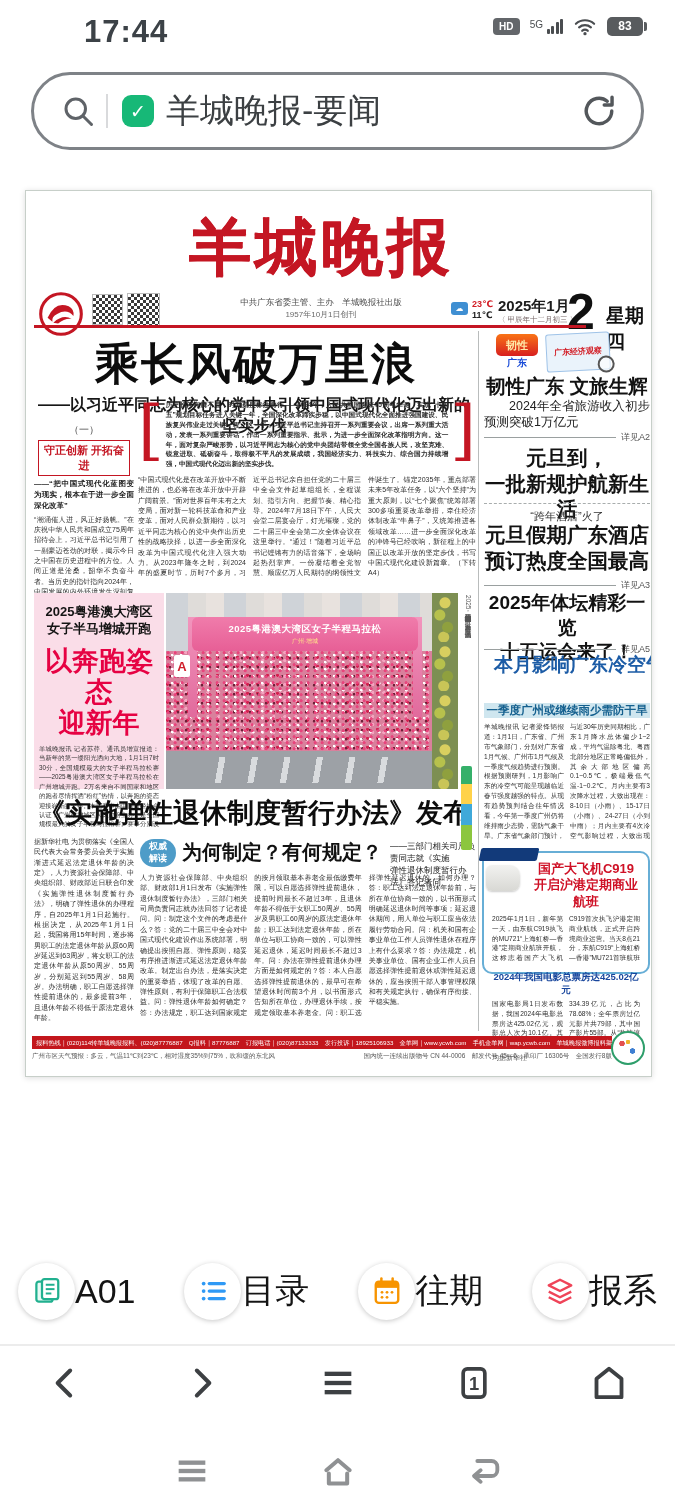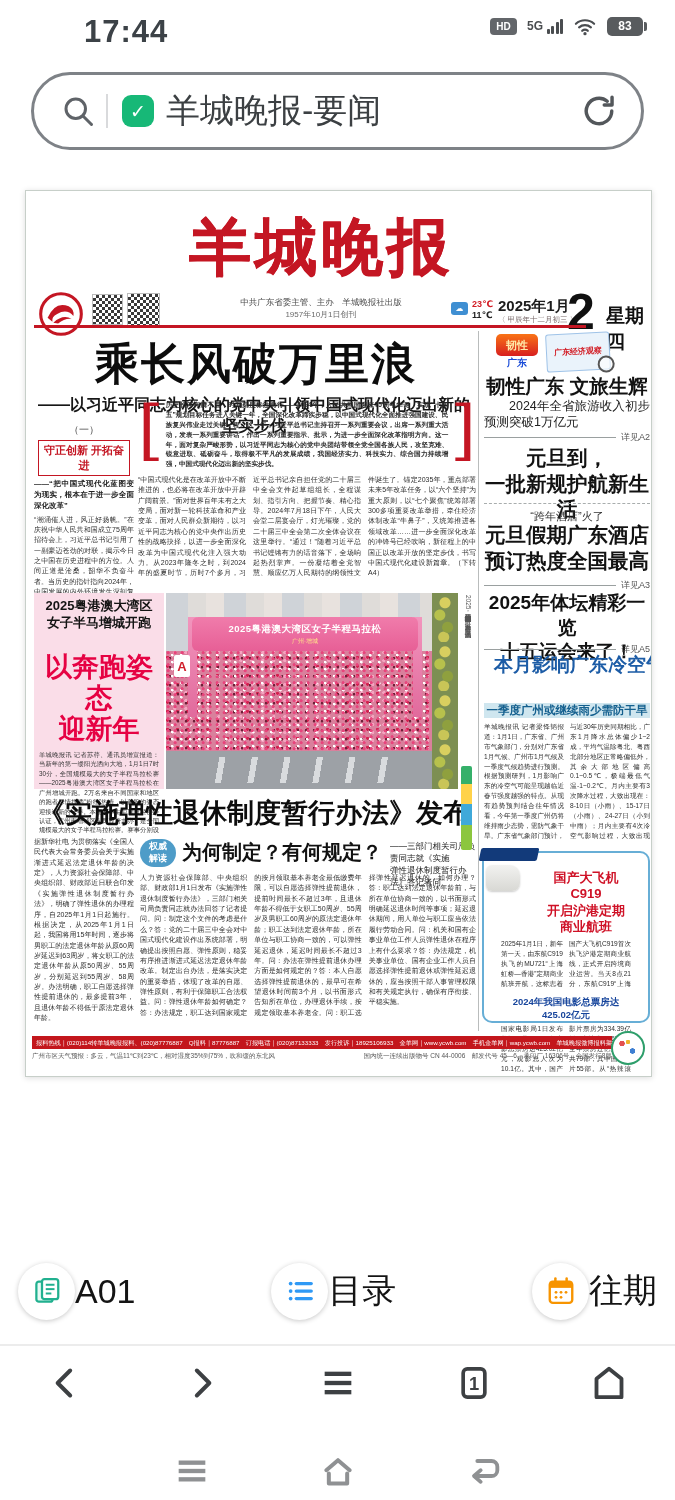--- a/index.html
+++ b/index.html
@@ -5,21 +5,21 @@
   html,body{margin:0;padding:0;width:675px;height:1500px;background:#fff;overflow:hidden;
     font-family:"Liberation Sans","DejaVu Sans",sans-serif;-webkit-font-smoothing:antialiased;}
   .abs{position:absolute;}
   
   .status{position:absolute;top:0;left:0;width:675px;height:62px;background:#fff;}
   .time{position:absolute;left:84px;top:14px;font-size:31px;font-weight:600;color:#3c4247;letter-spacing:1px;}
   .sticons{position:absolute;right:32px;top:16px;display:flex;align-items:center;gap:10px;}
   .hdbadge{width:27px;height:17px;background:#63666a;border-radius:4px;color:#fff;font-size:10px;font-weight:800;
     display:flex;align-items:center;justify-content:center;}
   .sig{display:flex;align-items:flex-end;gap:1.5px;}
-  .sig .lbl{font-size:12px;font-weight:700;color:#4a4d50;margin-right:2px;align-self:flex-start;}
+  .sig .lbl{font-size:10px;font-weight:400;color:#4a4d50;margin-right:2px;align-self:flex-start;}
   .bar{width:3px;background:#4a4d50;border-radius:1px;}
   .batt{width:36px;height:19px;background:#585b5e;border-radius:5px;color:#fff;font-size:12px;font-weight:800;
     display:flex;align-items:center;justify-content:center;position:relative;}
   .batt:after{content:"";position:absolute;right:-4px;top:5px;width:3px;height:9px;background:#585b5e;border-radius:0 2px 2px 0;}
   
   .search{position:absolute;top:72px;left:31px;width:607px;height:72px;border:3px solid #7e8287;border-radius:40px;
     display:flex;align-items:center;background:#fff;}
   .search .divider{width:2px;height:34px;background:#d9dadc;margin:0 14px 0 10px;}
   .shield{width:32px;height:32px;background:#17b877;border-radius:9px;display:flex;align-items:center;justify-content:center;
     color:#fff;font-size:19px;font-weight:900;margin-right:12px;}
@@ -149,24 +149,24 @@
   </div>
 
   <div class="abs" style="left:112px;top:206px;width:338px;height:74px;display:flex;align-items:stretch">
     <div style="font-size:66px;line-height:66px;color:#c41623;font-family:'DejaVu Serif',serif">[</div>
     <div class="tiny2" style="flex:1;padding:3px 2px 0 2px;font-weight:600">历史长河奔腾不息，时间刻度标注前行——2024年，人民共和国迎来75周年华诞，实现“十四五”规划目标任务进入关键一年，全国深化改革蹄疾步稳，以中国式现代化全面推进强国建设、民族复兴伟业走过关键一程。这一年，习近平总书记主持召开一系列重要会议，出席一系列重大活动，发表一系列重要讲话，作出一系列重要指示、批示，为进一步全面深化改革指明方向。这一年，面对复杂严峻形势，以习近平同志为核心的党中央团结带领全党全国各族人民，攻坚克难、锐意进取、砥砺奋斗，取得极不平凡的发展成绩，我国经济实力、科技实力、综合国力持续增强，中国式现代化迈出新的坚实步伐。</div>
     <div style="font-size:66px;line-height:66px;color:#c41623;font-family:'DejaVu Serif',serif">]</div>
   </div>
 
   <div class="abs tiny" style="left:112px;top:284px;width:338px;height:116px;column-count:3;column-gap:7px">“中国式现代化是在改革开放中不断推进的，也必将在改革开放中开辟广阔前景。”面对世界百年未有之大变局，面对新一轮科技革命和产业变革，面对人民群众新期待，以习近平同志为核心的党中央作出历史性的战略抉择，以进一步全面深化改革为中国式现代化注入强大动力。从2023年隆冬之时，到2024年的盛夏时节，历时7个多月，习近平总书记亲自担任党的二十届三中全会文件起草组组长，全程谋划、指引方向、把握节奏、精心指导。2024年7月18日下午，人民大会堂二层宴会厅，灯光璀璨，党的二十届三中全会第二次全体会议在这里举行。“通过！”随着习近平总书记铿锵有力的话音落下，全场响起热烈掌声。一份凝结着全党智慧、顺应亿万人民期待的纲领性文件诞生了。锚定2035年，重点部署未来5年改革任务，以“六个坚持”为重大原则，以“七个聚焦”统筹部署300多项重要改革举措，牵住经济体制改革“牛鼻子”，又统筹推进各领域改革……进一步全面深化改革的冲锋号已经吹响，新征程上的中国正以改革开放的坚定步伐，书写中国式现代化建设新篇章。（下转A4）</div>
 
-  <div class="abs" style="left:8px;top:402px;width:130px;height:196px;background:#fadde8;padding:5px 5px;box-sizing:border-box">
+  <div class="abs" style="left:8px;top:402px;width:130px;height:196px;background:#fadde8;padding:11px 5px;box-sizing:border-box">
     <div class="pre" style="font-size:13px;font-weight:800;color:#141414;text-align:center;line-height:1.3">2025粤港澳大湾区
 女子半马增城开跑</div>
-    <div class="pre" style="font-size:27px;font-weight:900;color:#e60243;text-align:center;line-height:1.15;margin:20px 0 5px">以奔跑姿态
+    <div class="pre" style="font-size:27px;font-weight:900;color:#e60243;text-align:center;line-height:1.15;margin:8px 0 5px">以奔跑姿态
 迎新年</div>
     <div style="font-size:6.3px;line-height:1.5;color:#333;text-align:justify;height:86px;overflow:hidden">羊城晚报讯 记者苏荇、通讯员增宣报道：当新年的第一缕阳光洒向大地，1月1日7时30分，全国规模最大的女子半程马拉松赛——2025粤港澳大湾区女子半程马拉松在广州增城开跑。2万名来自不同国家和地区的跑者尽情挥洒“粉红”热情，以奔跑的姿态迎接崭新的一年。本届赛事由中国田径协会认证，广州市增城区人民政府主办，是全国规模最大的女子半程马拉松赛。赛事分别设置女子半程马拉松（21.0975公里）项目（15000人）、健康跑（约5公里）项目（5000人），总参赛人数共计20000人。其中，选手最大年龄79岁，最小年龄16岁。经过激烈角逐，来自上海的选手李芷萱以1小时15分36秒的成绩夺得赛事冠军。</div>
   </div>
 
   <div class="photo">
     <div class="bldg"></div>
     <div class="crowd"></div>
     <div class="road"></div>
     <div class="trees"></div>
     <div class="pillar" style="left:22px"></div>
@@ -234,21 +234,21 @@
   </div>
 
   <div class="abs" style="left:468px;top:462px;width:174px;text-align:left;font-size:19px;font-weight:800;color:#1c5ca6;line-height:1.25">
     <div>本月影响广东冷空气</div>
   </div>
   <div class="abs" style="left:458px;top:512px;width:166px;height:15px;background:#cfe6ef;color:#14608f;font-size:11.5px;font-weight:700;display:flex;align-items:center;justify-content:center">一季度广州或继续雨少需防干旱</div>
   <div class="abs tiny2" style="left:458px;top:531px;width:166px;height:124px;column-count:2;column-gap:6px">羊城晚报讯 记者梁怿韬报道：1月1日，广东省、广州市气象部门，分别对广东省1月气候、广州市1月气候及一季度气候趋势进行预测。根据预测研判，1月影响广东的冷空气可能呈现越临近春节强度越强的特点。从现有趋势预判结合往年情况看，今年第一季度广州仍将维持雨少态势，需防气象干旱。广东省气象部门预计，与近30年历史同期相比，广东1月降水总体偏少1~2成，平均气温除粤北、粤西北部分地区正常略偏低外，其余大部地区偏高0.1~0.5℃，极端最低气温-1~0.2℃。月内主要有3次降水过程，大致出现在：8-10日（小雨）、15-17日（小雨）、24-27日（小到中雨）；月内主要有4次冷空气影响过程，大致出现在：3-6日（弱）、8-9日（弱）、14-16日（中等）、24-27日（中等偏弱）。预计月内出现大范围持续性寒冷天气的可能性不大。广州市气象部门预计，1月广州将有4次冷空气影响过程，大致出现在：3-6日（弱）、8-9日（弱）、14-16日（中等）、24-27日（中等偏弱）。1月广州出现强寒潮的可能性较小，但27-28日北部地区可能出现霜冻天气。预计1月广州各区月平均气温13.1~15.7℃，全市平均气温14.1℃，较常年同期偏高0.2℃，较去年同期偏低1.2℃。预计1月广州将有3次降水过程，大致出现在：14-16日（小雨）、24-27日（小到中雨）。预计1月广州各区月降水量39.7~54.5mm，全市平均降水量43.8mm，较常年同期偏多9.18%。</div>
 
   <div class="abs" style="left:435px;top:575px;width:11px;height:84px;background:linear-gradient(180deg,#35b06a 0 22%,#ffd24a 22% 45%,#3fa9d9 45% 70%,#8cc63f 70% 100%);border-radius:2px"></div>
 
-  <div class="abs" style="left:456px;top:660px;width:168px;height:172px;border:2px solid #67aed6;border-radius:10px;box-sizing:border-box;padding:17px">
+  <div class="abs" style="left:456px;top:660px;width:168px;height:123px;border:2px solid #67aed6;border-radius:10px;box-sizing:border-box;padding:8px">
     <div style="position:absolute;left:-4px;top:-5px;width:58px;height:13px;background:#123a7a;border-radius:2px;transform:skewX(-12deg)"></div>
     <div style="position:absolute;left:2px;top:12px;width:34px;height:26px;background:linear-gradient(#f2f2f0,#d8d8d4);border-radius:6px 10px 8px 6px;box-shadow:0 1px 2px rgba(0,0,0,.2)"></div>
     <div style="margin-left:40px;text-align:center;color:#cf1126;font-weight:800;font-size:13px;line-height:1.25">
       <div>国产大飞机C919</div>
         <div>开启沪港定期商业航班</div>
     </div>
     <div class="tiny2" style="height:54px;column-count:2;column-gap:6px;margin-top:4px">2025年1月1日，新年第一天，由东航C919执飞的MU721“上海虹桥—香港”定期商业航班开航，这标志着国产大飞机C919首次执飞沪港定期商业航线，正式开启跨境商业运营。当天8点21分，东航C919“上海虹桥—香港”MU721首班航班搭载157名旅客，从上海虹桥机场起飞，开启从“东方明珠”上海到“东方之珠”香港的商业定期航线。此后，东航C919执飞的该定期商业航班将每天执行1班往返，航班号为MU721/MU722。据了解，国航、南航也已接收C919飞机，并投入商业运营，国内三大航空公司全面开启C919商业运营，意味着C919的规模化运营进入快车道。</div>
     <div style="text-align:center;font-size:9.5px;font-weight:800;color:#17459c;margin-top:3px">2024年我国电影总票房达425.02亿元</div>
     <div class="tiny2" style="height:52px;column-count:2;column-gap:6px;margin-top:2px">国家电影局1日发布数据，我国2024年电影总票房达425.02亿元，观影总人次为10.1亿。其中，国产影片票房为334.39亿元，占比为78.68%；全年票房过亿元影片共79部，其中国产影片55部。从“热辣滚烫”的春节档，到丰富多彩的暑期档，再到题材多样的国庆档；从文艺片民意涌动、屡演屡新，到国产电影打开海外新市场的“风潮”……2024年以来，我们看到了观众对中国电影的期待，电影市场充满活力与生机。</div>
     <div style="font-size:7px;color:#555;margin-top:2px">均据新华社</div>
@@ -298,20 +298,30 @@
       <line x1="16.5" y1="2" x2="16.5" y2="6" stroke="#f79400" stroke-width="2" stroke-linecap="round"></line>
       <circle cx="8" cy="13" r="1.1" fill="#f79400"></circle>
           <circle cx="12" cy="13" r="1.1" fill="#f79400"></circle>
           <circle cx="16" cy="13" r="1.1" fill="#f79400"></circle>
       <circle cx="8" cy="17" r="1.1" fill="#f79400"></circle>
           <circle cx="12" cy="17" r="1.1" fill="#f79400"></circle>
     </svg>
       </div>
     <div class="tlabel">往期</div>
   </div>
+  <div class="titem">
+    <div class="tcirc">
+        <svg width="30" height="30" viewBox="0 0 24 24">
+      <path d="M3 7.5 12 3l9 4.5-9 4.5z" fill="none" stroke="#ef4458" stroke-width="1.9" stroke-linejoin="round"></path>
+      <path d="M3 12.5 12 17l9-4.5" fill="none" stroke="#ef4458" stroke-width="1.9" stroke-linejoin="round"></path>
+      <path d="M3 17 12 21.5 21 17" fill="none" stroke="#ef4458" stroke-width="1.9" stroke-linejoin="round"></path>
+    </svg>
+      </div>
+    <div class="tlabel">报系</div>
+  </div>
 </div>
 
 <div class="hdiv"></div>
 
 <div class="bnav">
   <svg width="40" height="40" viewBox="0 0 24 24">
     <polyline points="14.5,4.5 7,12 14.5,19.5" fill="none" stroke="#3d4043" stroke-width="2.4" stroke-linecap="round" stroke-linejoin="round"></polyline>
   </svg>
   <svg width="40" height="40" viewBox="0 0 24 24">
     <polyline points="9.5,4.5 17,12 9.5,19.5" fill="none" stroke="#3d4043" stroke-width="2.4" stroke-linecap="round" stroke-linejoin="round"></polyline>

